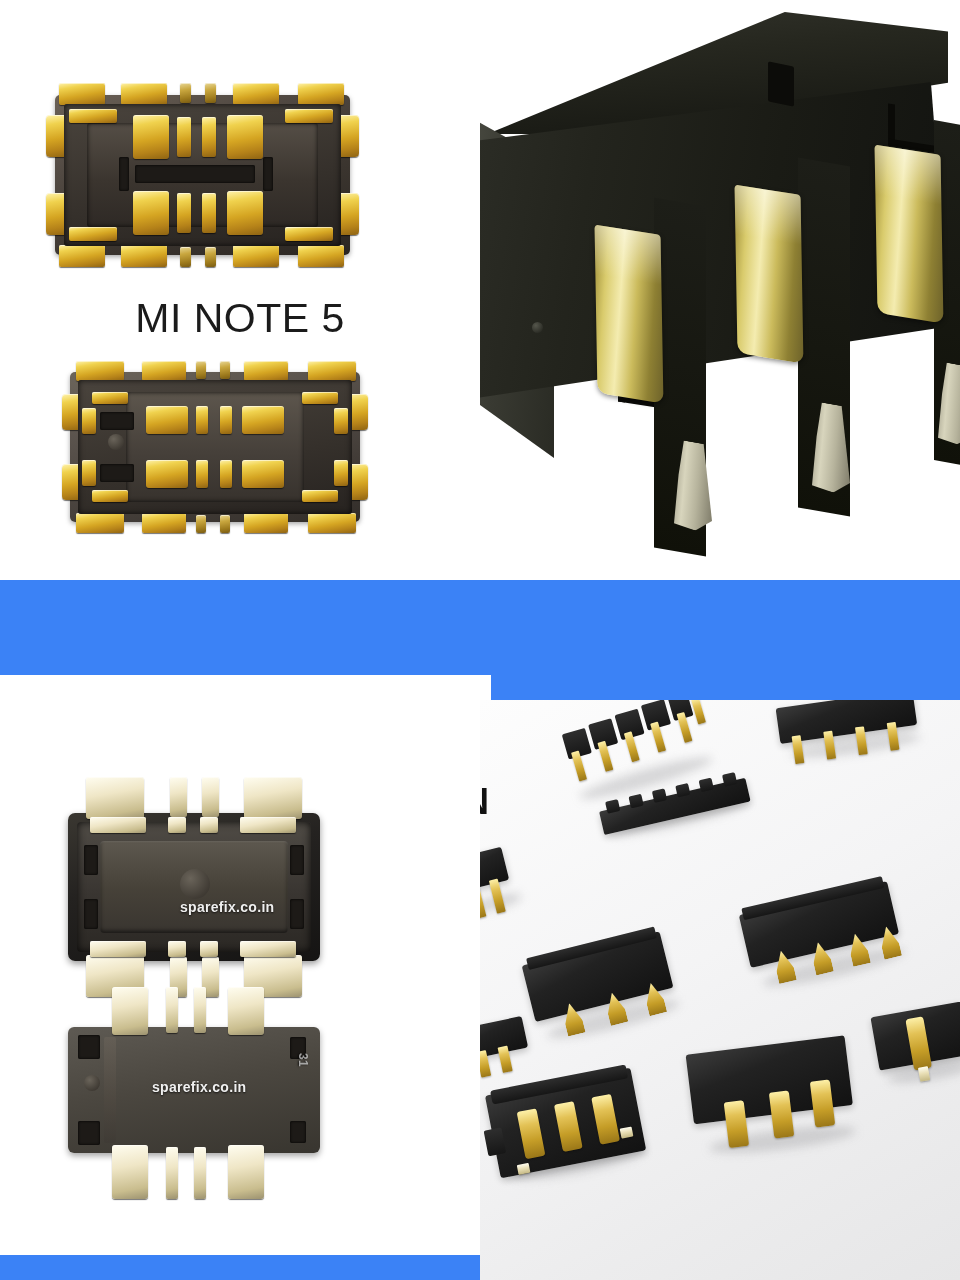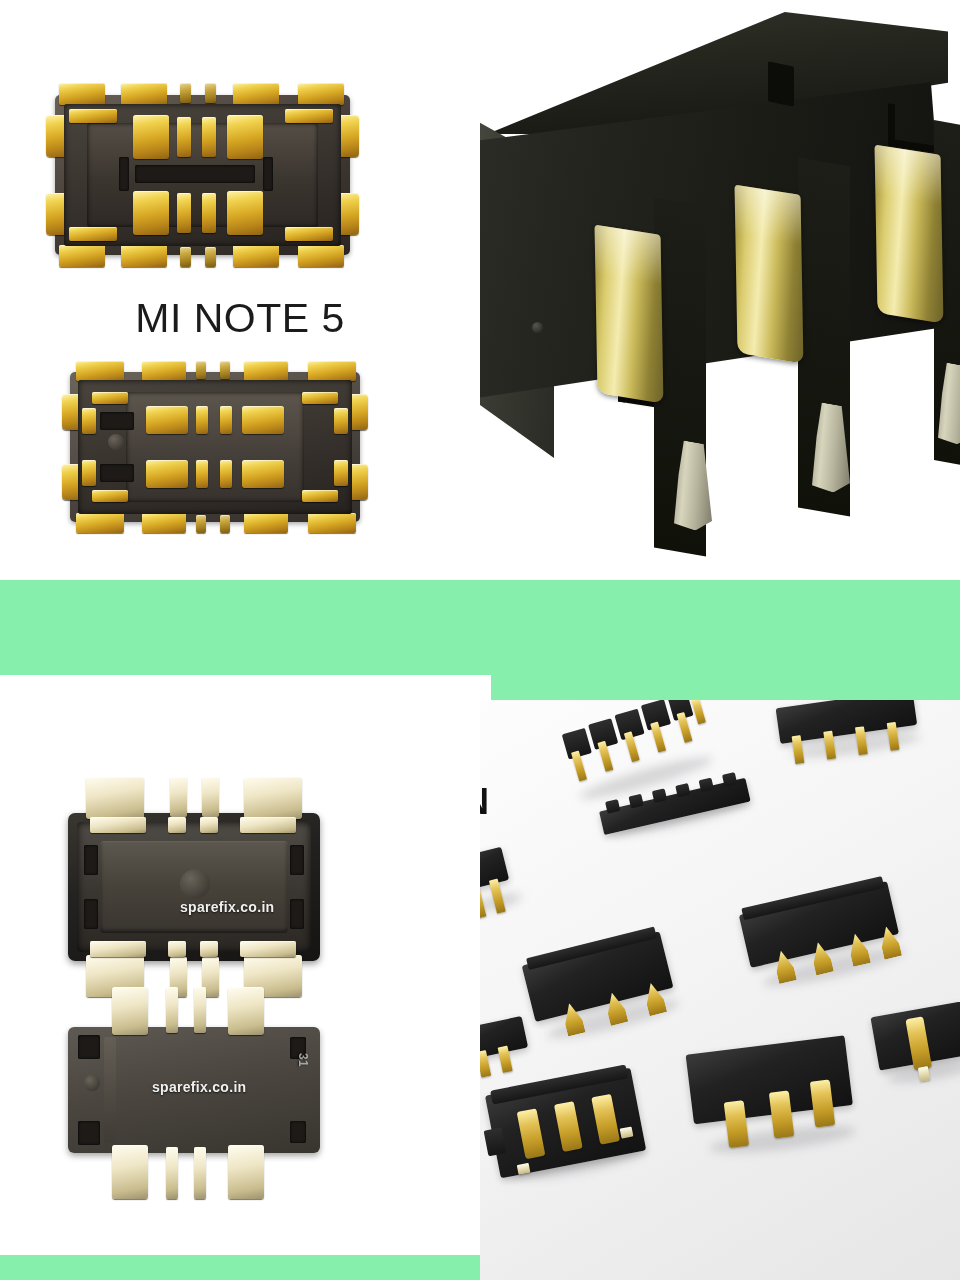--- a/index.html
+++ b/index.html
@@ -1,19 +1,19 @@
 <!DOCTYPE html>
 <html><head>
 <meta charset="utf-8">
 <title>Connector Product Collage</title>
 <style>
   html,body{margin:0;padding:0;background:#ffffff;}
   body{width:960px;height:1280px;overflow:hidden;font-family:"Liberation Sans",sans-serif;}
 
-  #collage{position:relative;width:960px;height:1280px;background:#86efac;}
+  #collage{position:relative;width:960px;height:1280px;background:#3b82f6;}
 
   .panel{position:absolute;overflow:hidden;background:#ffffff;}
 
   
   #panel-tl{left:0;top:0;width:480px;height:580px;}
   #panel-tr{left:480px;top:0;width:480px;height:580px;}
   #panel-bl{left:0;top:675px;width:480px;height:580px;padding-left:11px;}
   #panel-br{left:480px;top:700px;width:480px;height:580px;
             background:linear-gradient(150deg,#fdfdfd 0%,#f4f4f5 45%,#ececed 75%,#e6e6e7 100%);}
 

